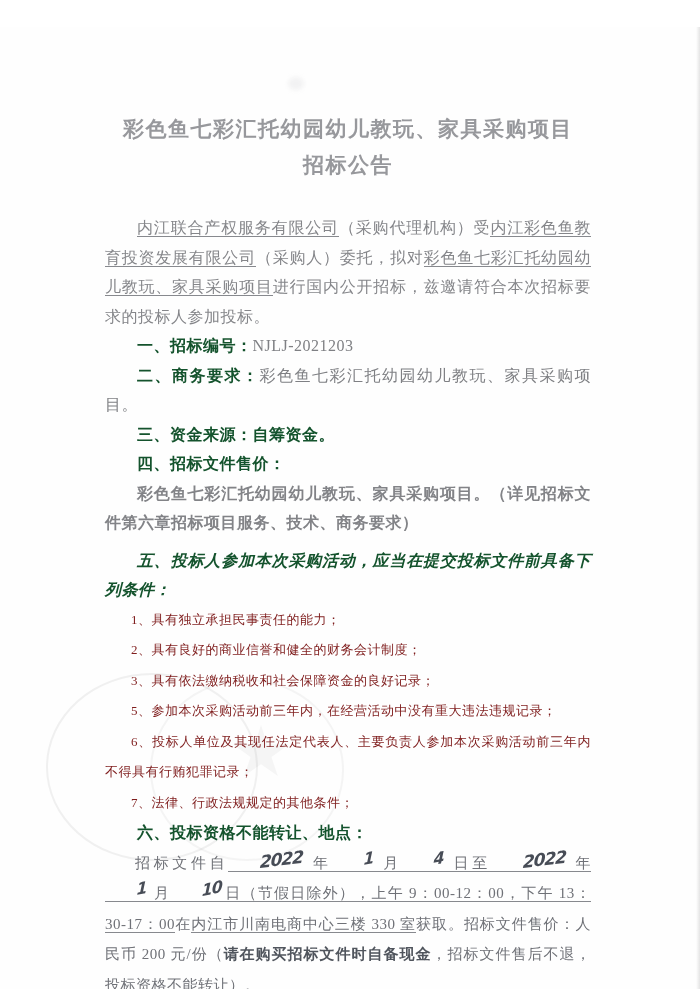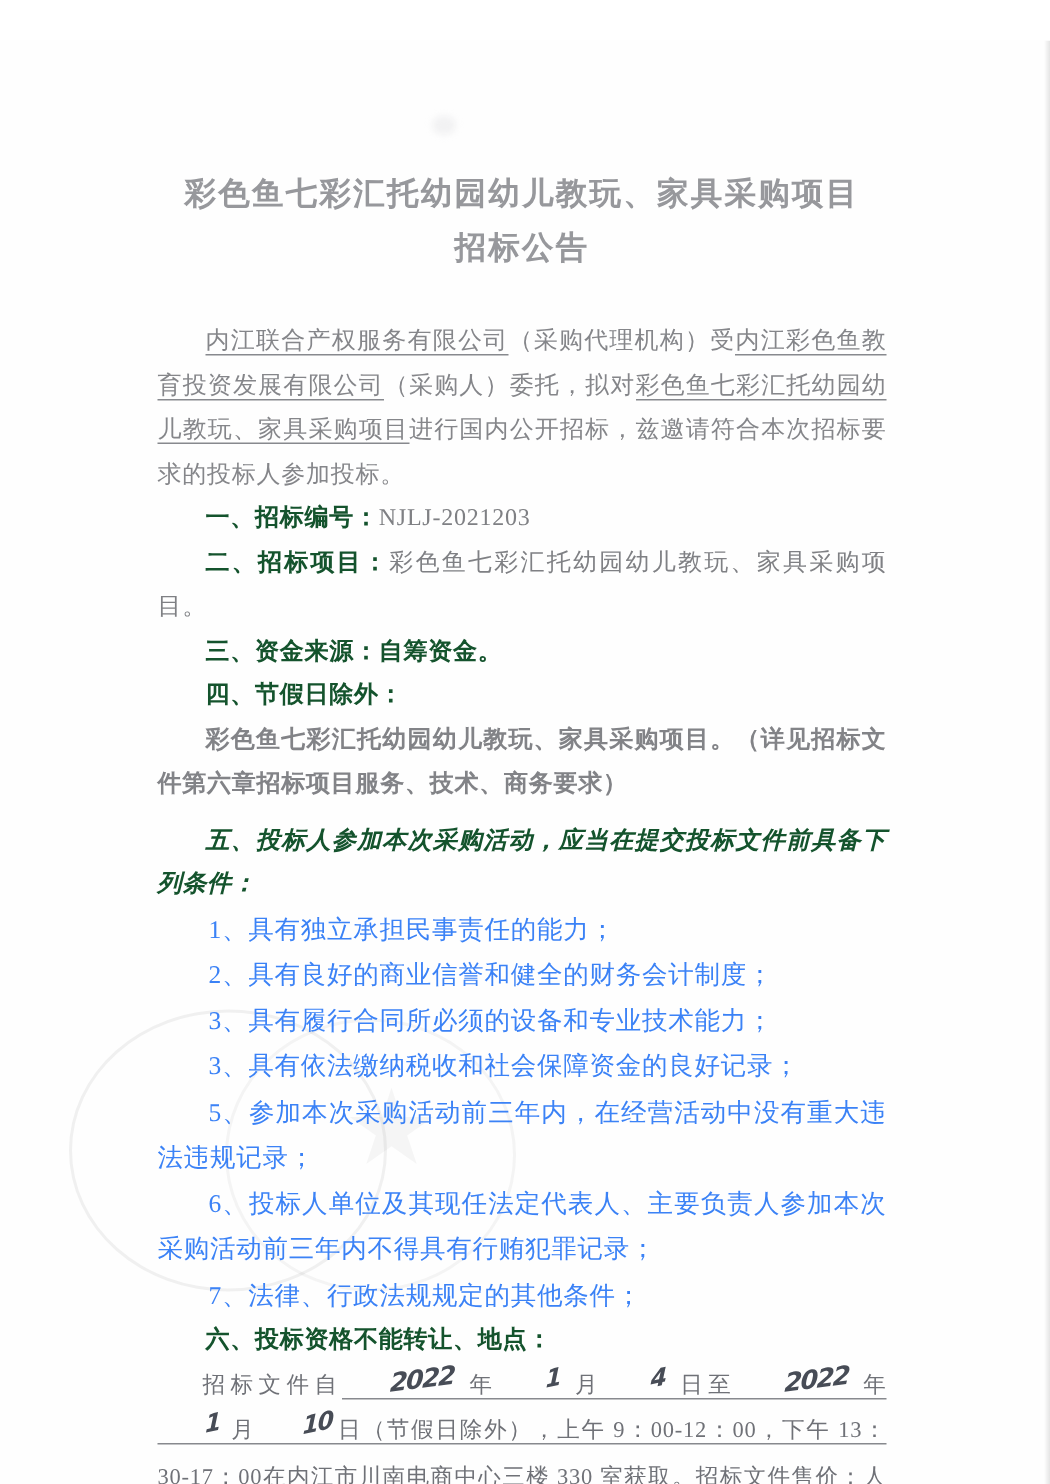--- a/index.html
+++ b/index.html
@@ -31,22 +31,22 @@
   .para {
     font-size:16px; line-height:29.5px; letter-spacing:0.5px;
     text-align:justify; color:#85868a; text-indent:2em;
   }
   .intro { margin-top:30px; }
   .item  { color:#7f8084; }
   .brief { color:#828387;font-weight:bold; }
   .b { font-weight:bold; color:#14532d; }
   .heading5 { margin-top:8px;font-style:italic; }
   .cond {
-    font-size:17px; line-height:30.5px; letter-spacing:0.5px;
-    text-align:justify; color:#3b82f6; text-indent:2em;
+    font-size:13px; line-height:30.5px; letter-spacing:0.5px;
+    text-align:justify; color:#7f1d1d; text-indent:2em;
   }
   .final {
     font-size:15px; line-height:30.5px; letter-spacing:0.5px;
     text-align:justify; color:#6f7177; text-indent:2em;
   }
   .final .b { color:#50555d; }
   .u { border-bottom:1px solid rgba(122,124,130,0.9); }
   .hand {
     display:inline-block;
     font-family:"DejaVu Sans",sans-serif;
@@ -92,42 +92,41 @@
 
     <p class="para intro">
       <span class="u">内江联合产权服务有限公司</span><span>（采购代理机构）受</span><span class="u">内江彩色鱼教育投资发展有限公司</span><span>（采购人）委托，拟对</span><span class="u">彩色鱼七彩汇托幼园幼儿教玩、家具采购项目</span><span>进行国内公开招标，兹邀请符合本次招标要求的投标人参加投标。</span>
     </p>
 
     <p class="para item">
       <span class="b">一、招标编号：</span><span>NJLJ-2021203</span>
     </p>
 
     <p class="para item">
-      <span class="b">二、招标项目：</span><span>彩色鱼七彩汇托幼园幼儿教玩、家具采购项目。</span>
+      <span class="b">二、商务要求：</span><span>彩色鱼七彩汇托幼园幼儿教玩、家具采购项目。</span>
     </p>
 
     <p class="para item">
       <span class="b">三、资金来源：</span><span class="b">自筹资金。</span>
     </p>
 
     <p class="para item">
-      <span class="b">四、节假日除外：</span>
+      <span class="b">四、招标文件售价：</span>
     </p>
 
     <p class="para brief">
       <span>彩色鱼七彩汇托幼园幼儿教玩、家具采购项目。（详见招标文件第六章招标项目服务、技术、商务要求）</span>
     </p>
 
     <p class="para item heading5">
       <span class="b">五、投标人参加本次采购活动，应当在提交投标文件前具备下列条件：</span>
     </p>
 
     <p class="cond"><span>1、具有独立承担民事责任的能力；</span></p>
     <p class="cond"><span>2、具有良好的商业信誉和健全的财务会计制度；</span></p>
-    <p class="cond"><span>3、具有履行合同所必须的设备和专业技术能力；</span></p>
     <p class="cond"><span>3、具有依法缴纳税收和社会保障资金的良好记录；</span></p>
     <p class="cond"><span>5、参加本次采购活动前三年内，在经营活动中没有重大违法违规记录；</span></p>
     <p class="cond"><span>6、投标人单位及其现任法定代表人、主要负责人参加本次采购活动前三年内不得具有行贿犯罪记录；</span></p>
     <p class="cond"><span>7、法律、行政法规规定的其他条件；</span></p>
 
     <p class="para item">
       <span class="b">六、投标资格不能转让、地点：</span>
     </p>
 
     <p class="final">

